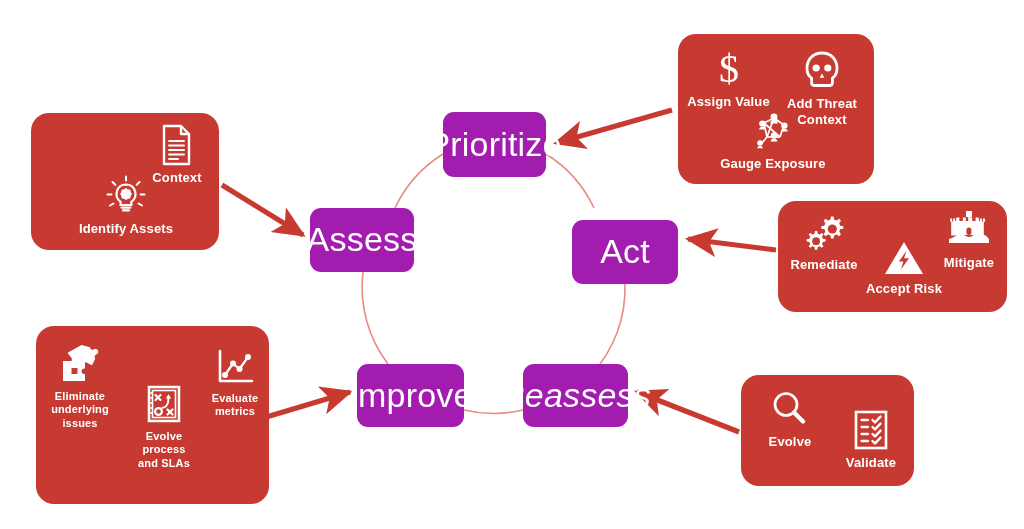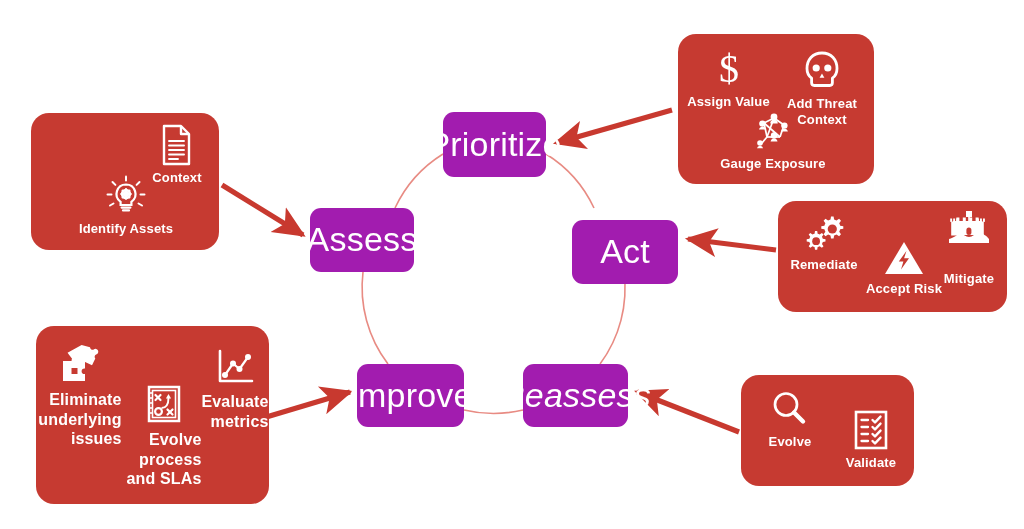--- a/index.html
+++ b/index.html
@@ -71,21 +71,21 @@
     justify-content: center;
   }
   .item .cap {
     font-size: 13px;
     font-weight: 700;
     line-height: 1.22;
     letter-spacing: 0.15px;
     margin-top: 4px;
     white-space: pre-line;
   }
-  .item.big .cap { font-size: 16px; text-align: right; }
+  .item.big .cap { font-size: 11px; }
   svg { display: block; }
 </style>
 </head>
 <body>
 
 <div id="canvas">
 
   <svg id="arcs" viewBox="0 0 1024 529">
     <defs>
       <marker id="ah" markerWidth="7" markerHeight="7" refX="5.6" refY="3.2" orient="auto" markerUnits="strokeWidth">
@@ -255,21 +255,21 @@
     <div class="item" style="left:81px; top:38px; width:90px;">
       <span class="ico">
         <svg width="44" height="38" viewBox="0 0 44 38">
           <path d="M22 3 L41 35 H3 Z" fill="#fff"></path>
           <path d="M24.4 12 L16.8 22.6 h4.6 L19 30.5 l8-11.2 h-4.9 Z" fill="#C63A31"></path>
         </svg>
       </span>
       <span class="cap">Accept Risk</span>
     </div>
 
-    <div class="item" style="left:152px; top:8px; width:78px;gap:16px;">
+    <div class="item" style="left:152px; top:8px; width:78px;">
       <span class="ico">
         <svg width="42" height="42" viewBox="0 0 42 42">
           <g fill="#fff">
             <rect x="18" y="2" width="6" height="6"></rect>
             <rect x="20.2" y="6" width="1.6" height="6"></rect>
             <path d="M5 12 h3.4 v-3.4 h3 V12 h3.4 V8.6 h3 V12 h3.4 v-3.4 h3 V12 h3.4 V8.6 h3 V12 H34 V26 H5 Z"></path>
             <rect x="3.2" y="12.5" width="6.5" height="14"></rect>
             <rect x="29.3" y="12.5" width="6.5" height="14"></rect>
             <rect x="2.2" y="9.5" width="1.9" height="3.4"></rect>
             <rect x="5.2" y="9.5" width="1.9" height="3.4"></rect>

